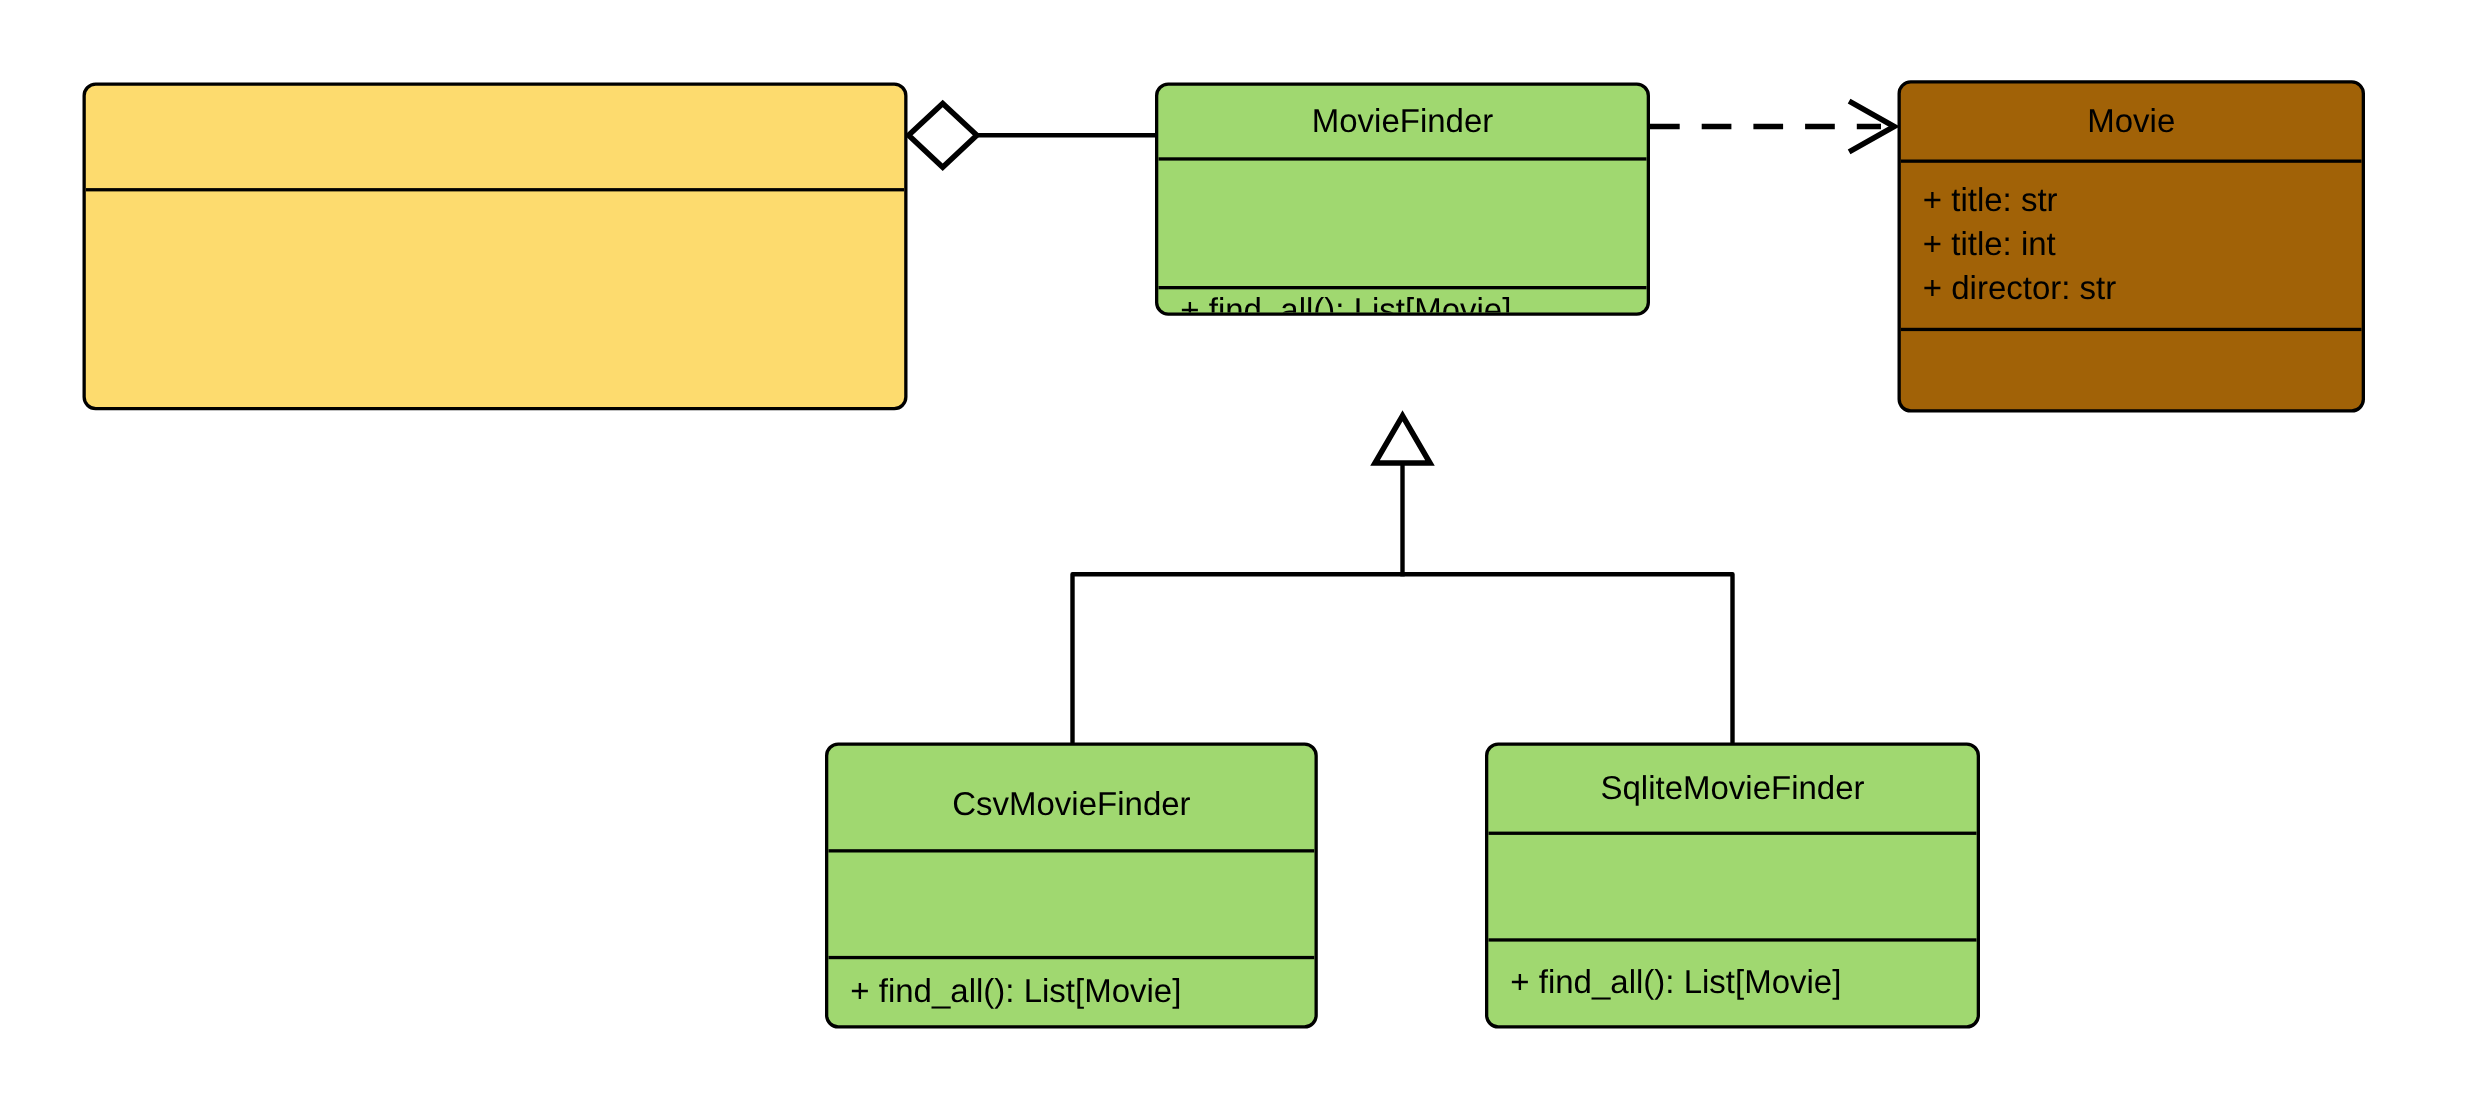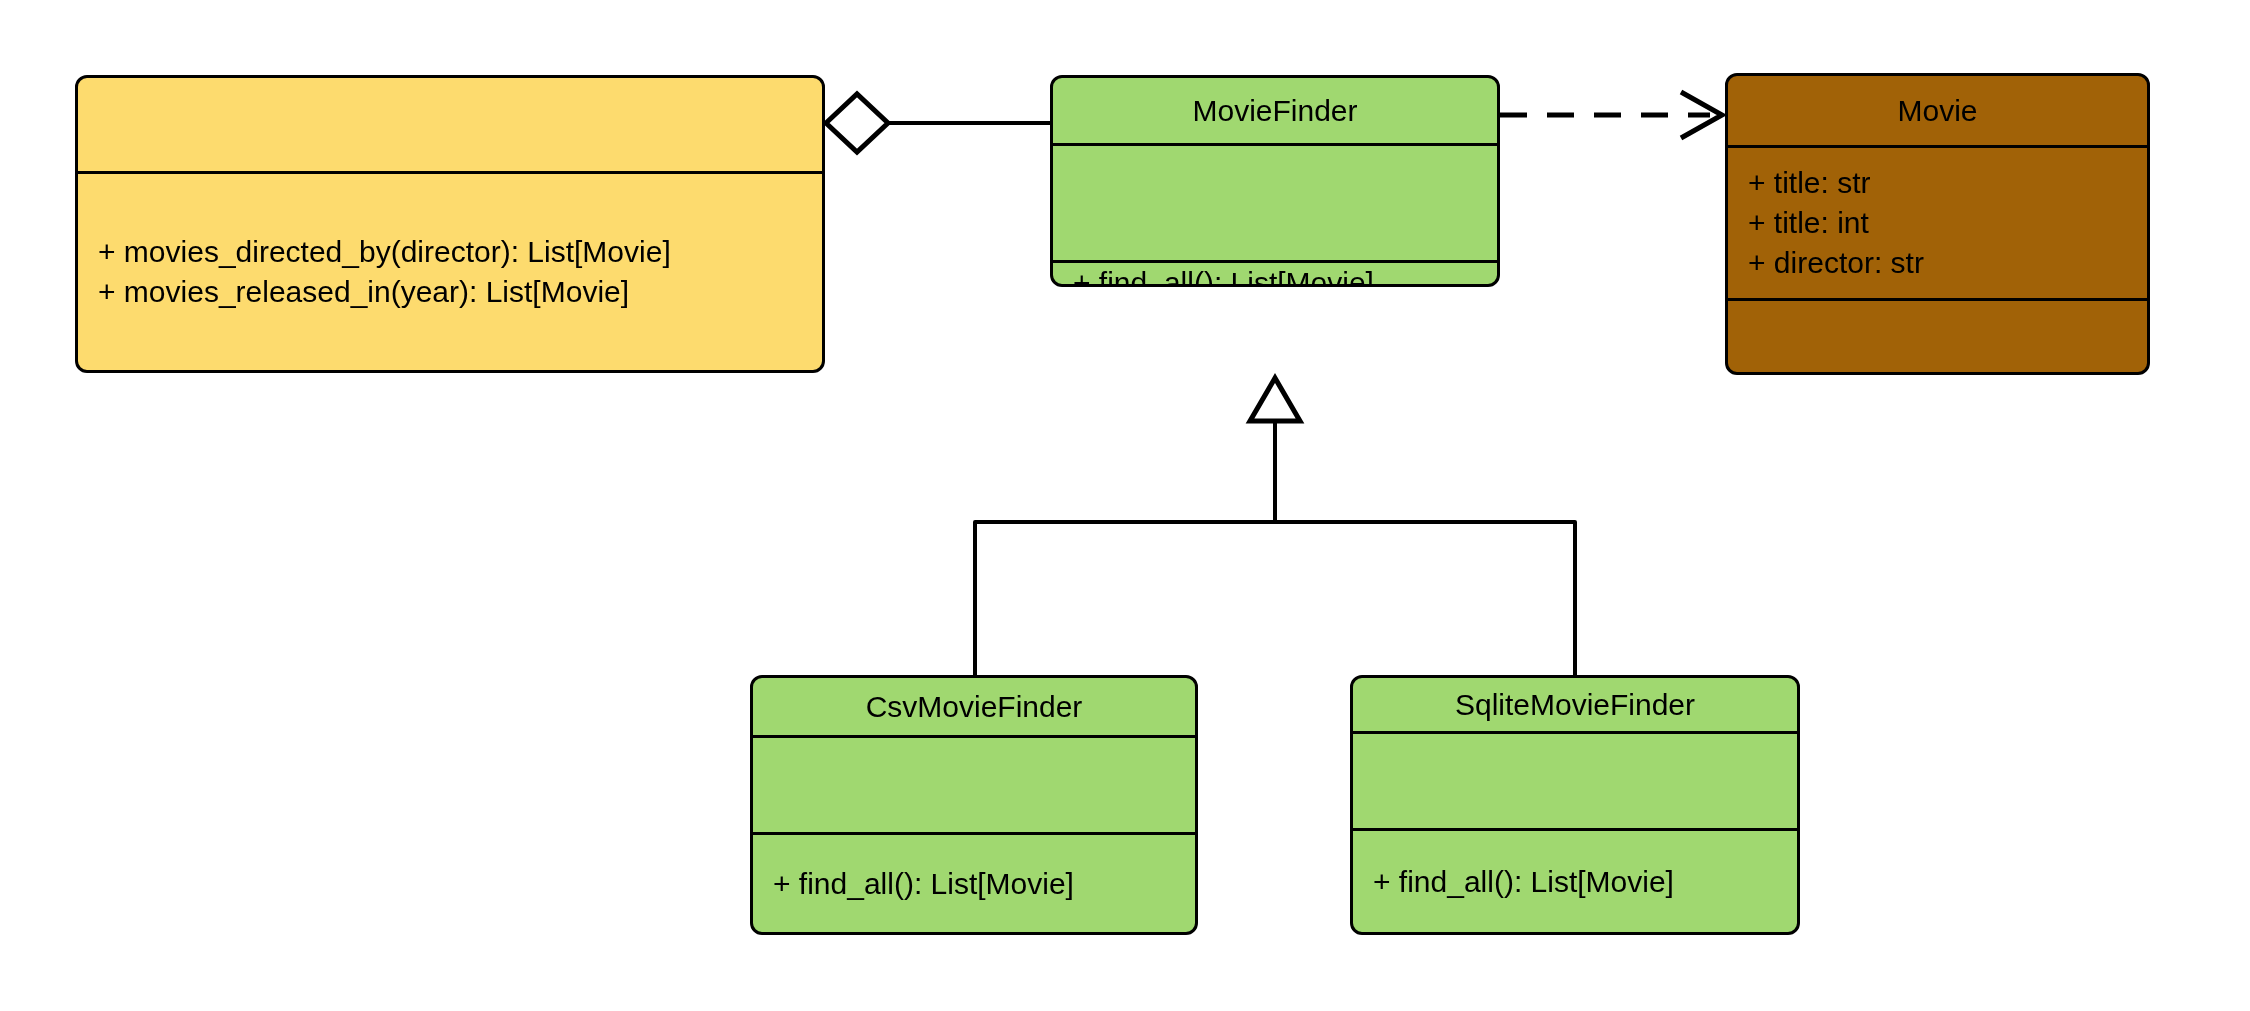--- a/index.html
+++ b/index.html
@@ -65,25 +65,25 @@
 
   .pos-moviefinder { left: 1050px; top: 75px;  width: 450px; height: 212px; }
   .pos-moviefinder .uml-head  { height: 68px; }
   .pos-moviefinder .uml-attrs { height: 117px; }
 
   .pos-movie       { left: 1725px; top: 73px;  width: 425px; height: 302px; }
   .pos-movie .uml-head  { height: 72px; }
   .pos-movie .uml-attrs { height: 153px; }
 
   .pos-csv         { left: 750px;  top: 675px; width: 448px; height: 260px; }
-  .pos-csv .uml-head  { height: 60px; }
+  .pos-csv .uml-head  { height: 84px; margin-top: 13px; }
   .pos-csv .uml-attrs { height: 97px; }
 
   .pos-sqlite      { left: 1350px; top: 675px; width: 450px; height: 260px; }
-  .pos-sqlite .uml-head  { height: 56px; }
+  .pos-sqlite .uml-head  { height: 81px; }
   .pos-sqlite .uml-attrs { height: 97px; }
 </style>
 </head>
 <body>
 
 <div class="canvas">
 
   <svg class="connectors" viewBox="0 0 2250 1011" xmlns="http://www.w3.org/2000/svg">
 
     <g>
@@ -98,24 +98,20 @@
 
     <g>
       <polyline points="975,675 975,522 1575,522 1575,675" fill="none" stroke="#000000" stroke-width="4" stroke-linejoin="round" stroke-linecap="round"></polyline>
       <line x1="1275" y1="421" x2="1275" y2="524" stroke="#000000" stroke-width="4"></line>
       <polygon points="1275,378 1250,421 1300,421" fill="#ffffff" stroke="#000000" stroke-width="5" stroke-linejoin="miter"></polygon>
     </g>
   </svg>
 
   <div class="uml-class pos-movielister" style="background: rgb(253, 219, 110);">
     <div class="uml-attrs"></div>
-    <div class="uml-methods">
-      <div class="uml-line">+ movies_directed_by(director): List[Movie]</div>
-      <div class="uml-line">+ movies_released_in(year): List[Movie]</div>
-    </div>
   </div>
 
   <div class="uml-class pos-moviefinder" style="background: rgb(160, 216, 112);">
     <div class="uml-head">MovieFinder</div>
     <div class="uml-attrs"></div>
     <div class="uml-methods">
       <div class="uml-line">+ find_all(): List[Movie]</div>
     </div>
   </div>
 

